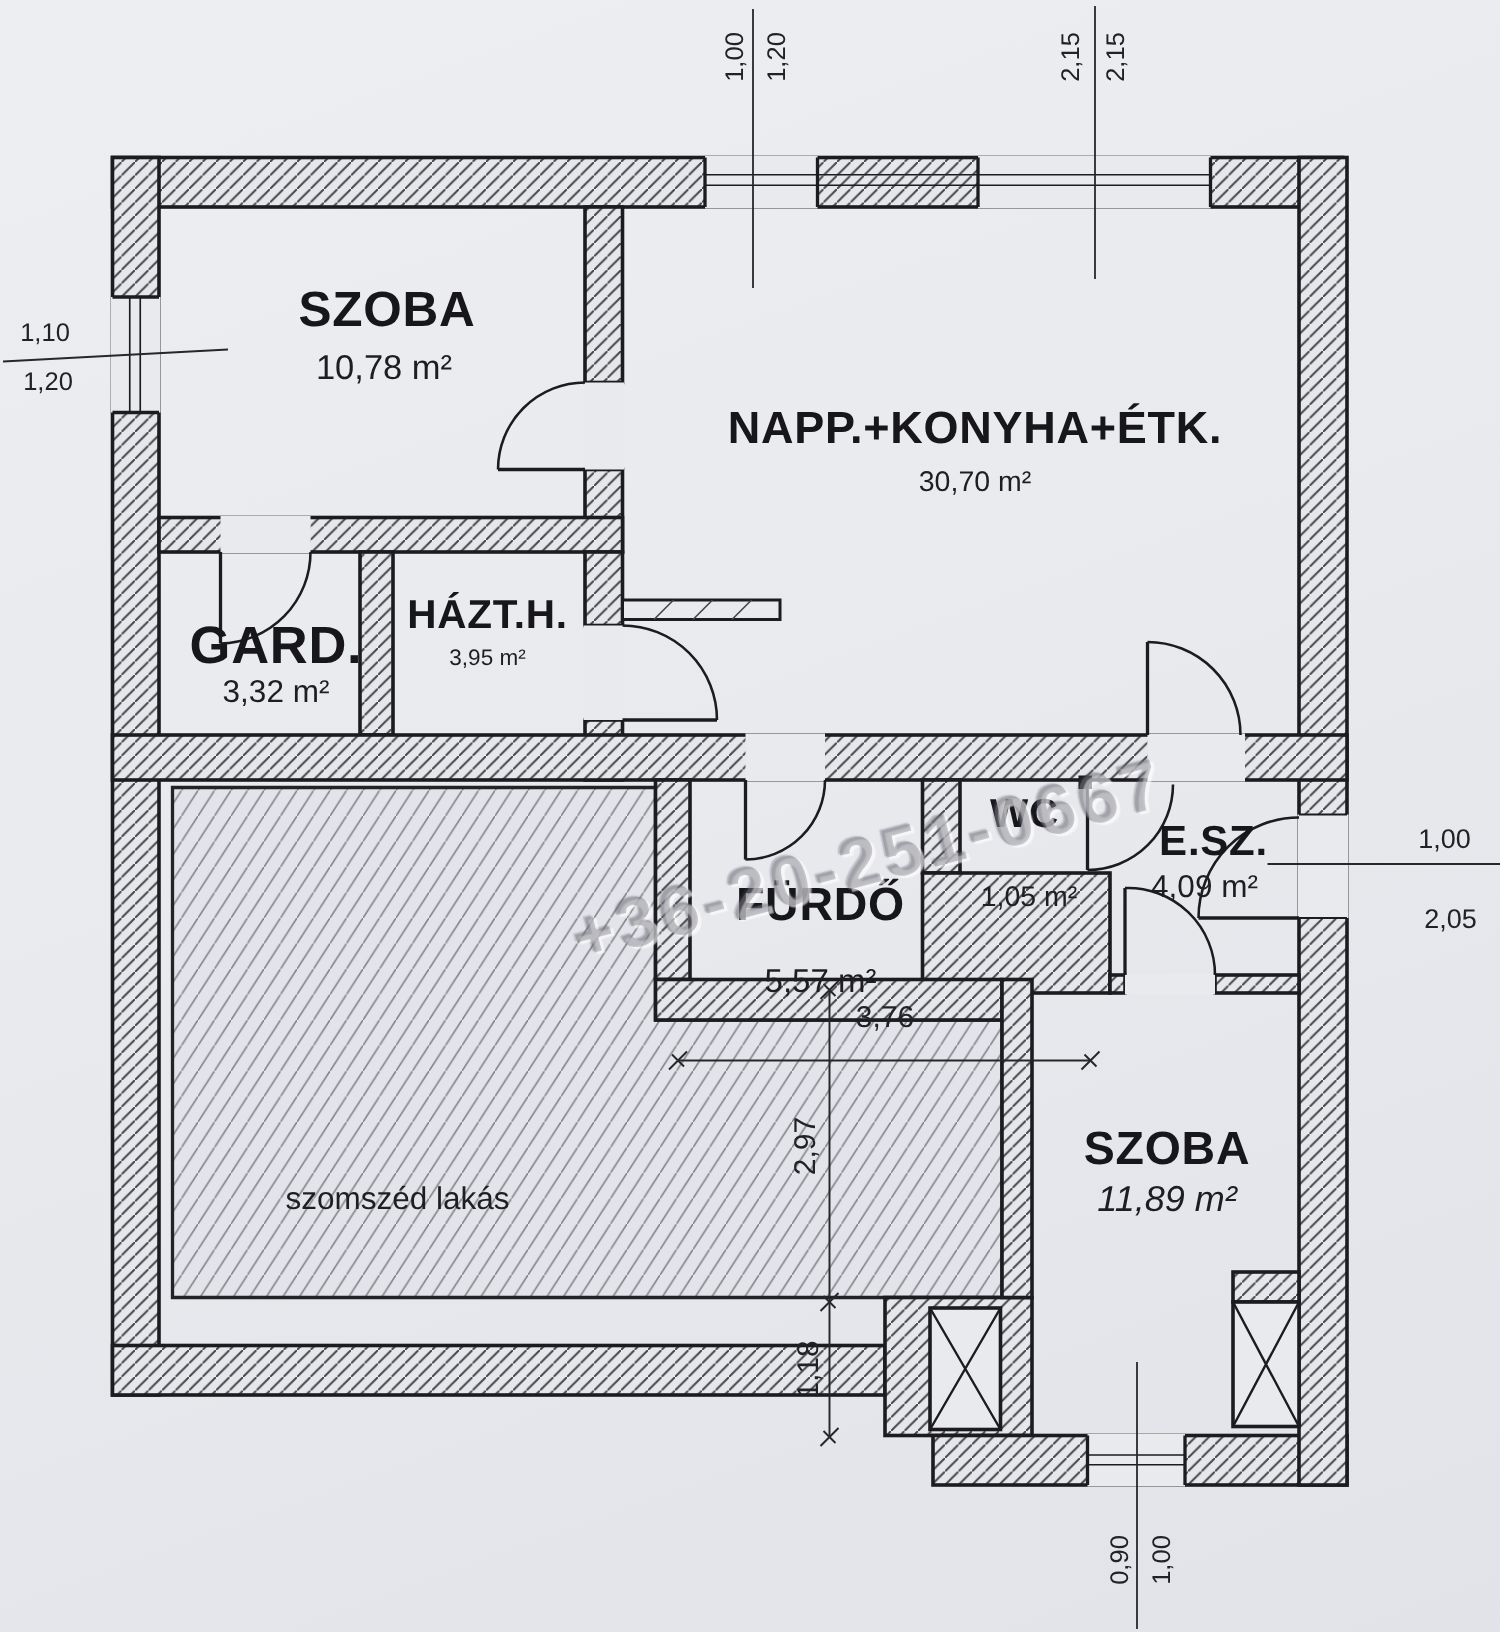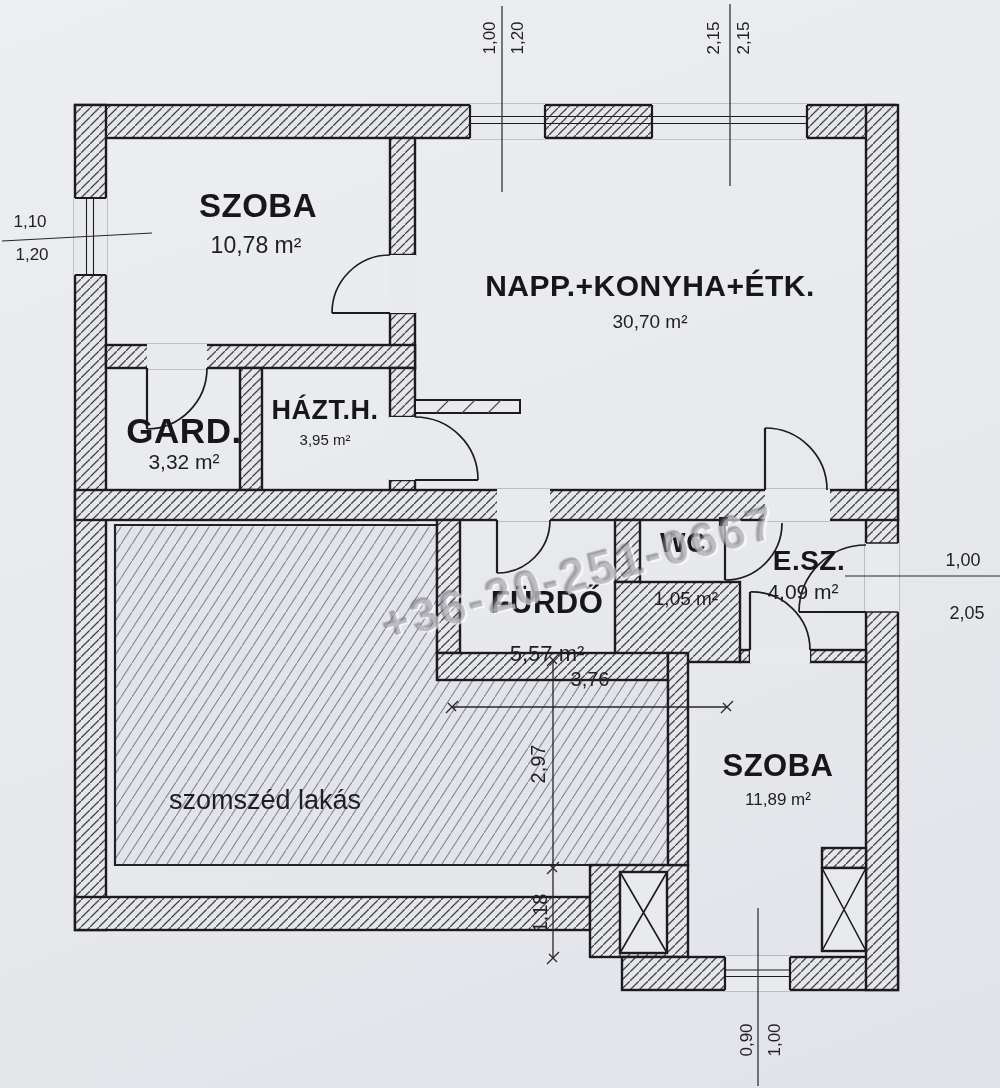--- a/index.html
+++ b/index.html
@@ -194,23 +194,23 @@
 <div class="lbl" style="left:547px;top:603px;font-size:31px;">FÜRDŐ</div>
 <div class="lbl area" style="left:547px;top:638px;font-size:22px;margin-top:16px;">5,57 m²</div>
 
 <div class="lbl" style="left:683px;top:543px;font-size:27px;">WC</div>
 <div class="lbl area" style="left:686px;top:571px;font-size:19px;margin-top:28px;">1,05 m²</div>
 
 <div class="lbl" style="left:809px;top:561px;font-size:28px;">E.SZ.</div>
 <div class="lbl area" style="left:803px;top:592px;font-size:21px;">4,09 m²</div>
 
 <div class="lbl" style="left:778px;top:766px;font-size:31px;">SZOBA</div>
-<div class="lbl area" style="left:778px;top:800px;font-size:17px;">11,89 m²</div>
-
-<div class="lbl area" style="left:265px;top:800px;font-size:27px;">szomszéd lakás</div>
+<div class="lbl area" style="left:778px;top:800px;font-size:24px;font-style:italic;">11,89 m²</div>
+
+<div class="lbl area" style="left:265px;top:800px;font-size:21px;">szomszéd lakás</div>
 
 <div class="dim rot" style="left:490px;top:38px;">1,00</div>
 <div class="dim rot" style="left:518px;top:38px;">1,20</div>
 
 <div class="dim rot" style="left:714px;top:38px;">2,15</div>
 <div class="dim rot" style="left:744px;top:38px;">2,15</div>
 
 <div class="dim" style="left:30px;top:222px;">1,10</div>
 <div class="dim" style="left:32px;top:255px;">1,20</div>
 

